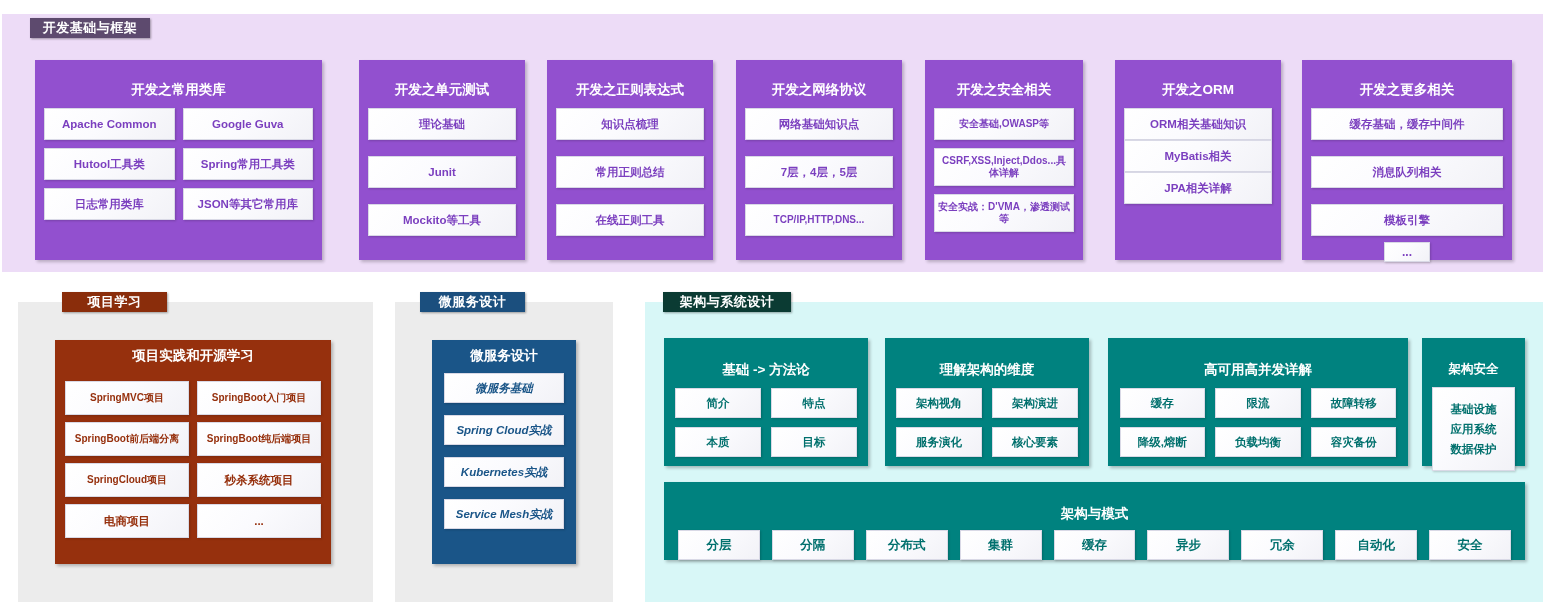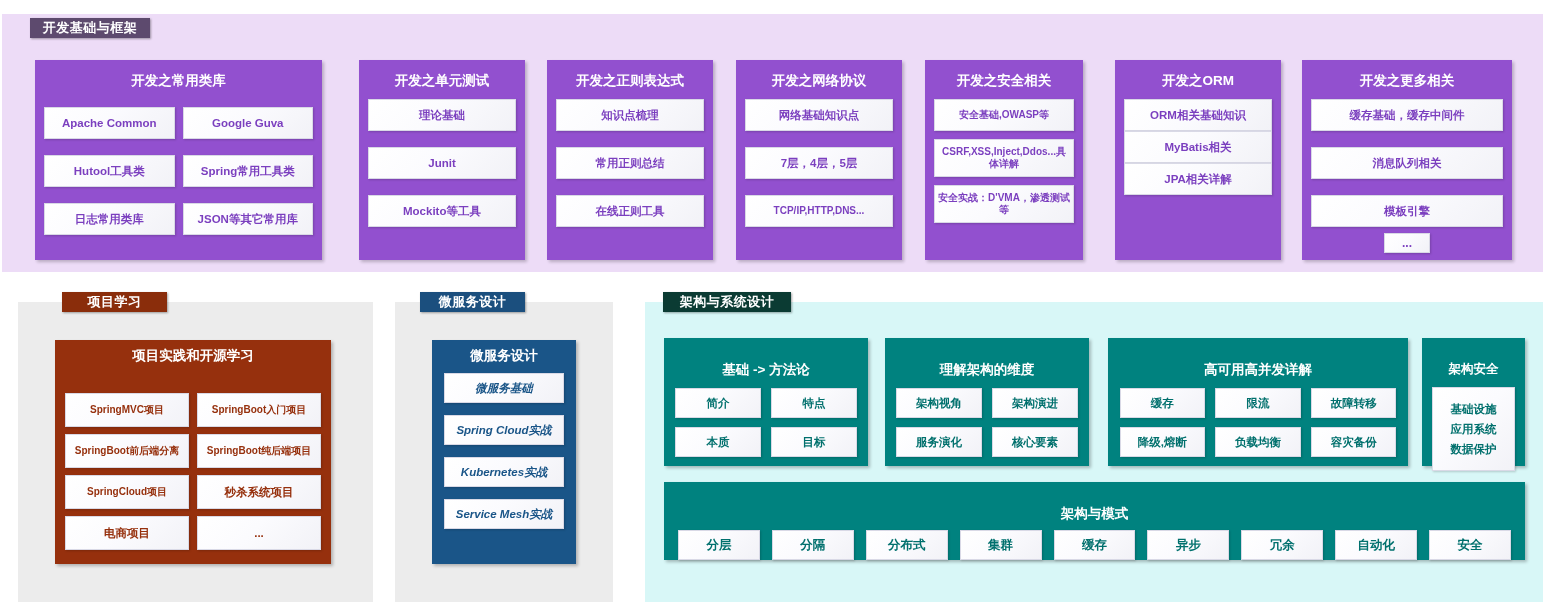--- a/index.html
+++ b/index.html
@@ -30,21 +30,21 @@
 
   
   #sec-dev{left:2px;top:14px;width:1541px;height:258px;background:#eddcf7;}
   #tab-dev{left:28px;top:4px;width:120px;background:#5d4a6e;}
 
   .dev-col{
     position:absolute;top:46px;
     background:#9250cf;
     box-shadow:2px 2px 3px rgba(0,0,0,.22);
     box-sizing:border-box;
-    padding-top:12px;
+    padding-top:21px;
   }
   .dev-col > .col-title{
     color:#ffffff;font-size:13.5px;font-weight:bold;
     text-align:center;line-height:18px;
     margin-bottom:9px;
     white-space:nowrap;
   }
   .dev-grid{display:flex;flex-wrap:wrap;justify-content:center;
             gap:8px 8px;padding:0 9px;}
   .chip{
@@ -53,34 +53,34 @@
     color:#7b3fbf;
     font-size:11.5px;font-weight:bold;
     display:flex;align-items:center;justify-content:center;
     text-align:center;
     line-height:14px;
     box-shadow:1px 1px 2px rgba(0,0,0,.18);
     box-sizing:border-box;
     padding:2px 3px;
   }
   .dev-grid .chip{height:32px;}
-  .dev-grid.two .chip{width:calc(50% - 4px);margin-top:8px;}
+  .dev-grid.two .chip{width:calc(50% - 4px);}
   .dev-grid.one .chip{width:100%;}
   .chip.small{font-size:10px;line-height:12.5px;}
   .chip.dots{width:46px;height:20px;font-size:12px;margin:6px auto 0;}
 
   
   #sec-proj{left:18px;top:302px;width:355px;height:300px;background:#ececec;}
   #tab-proj{left:44px;top:-10px;width:105px;background:#8a2d0b;}
   #proj-box{
     position:absolute;left:37px;top:38px;width:276px;height:224px;
     background:#96300d;box-shadow:2px 2px 3px rgba(0,0,0,.25);
     box-sizing:border-box;padding-top:7px;
   }
-  #proj-box .col-title{color:#fff;font-size:13.5px;font-weight:bold;text-align:center;margin-bottom:20px;}
+  #proj-box .col-title{color:#fff;font-size:13.5px;font-weight:bold;text-align:center;margin-bottom:8px;}
   .proj-grid{display:flex;flex-wrap:wrap;gap:7px 8px;padding:8px 10px;justify-content:center;}
   .proj-grid .chip{width:calc(50% - 4px);height:34px;color:#96300d;}
 
   
   #sec-ms{left:395px;top:302px;width:218px;height:300px;background:#ececec;}
   #tab-ms{left:25px;top:-10px;width:105px;background:#1b4f7e;}
   #ms-box{
     position:absolute;left:37px;top:38px;width:144px;height:224px;
     background:#1a5588;box-shadow:2px 2px 3px rgba(0,0,0,.25);
     box-sizing:border-box;padding-top:7px;

